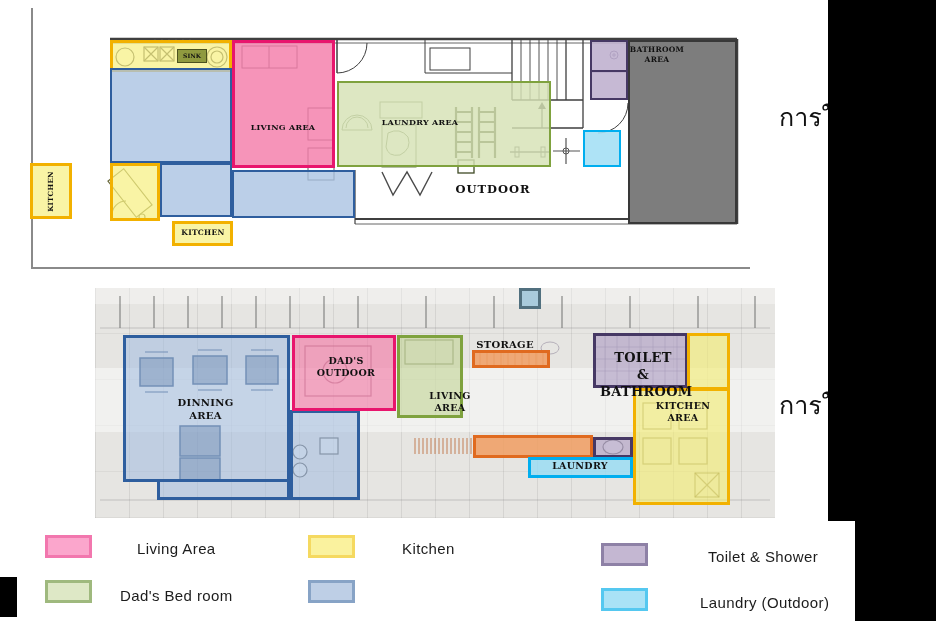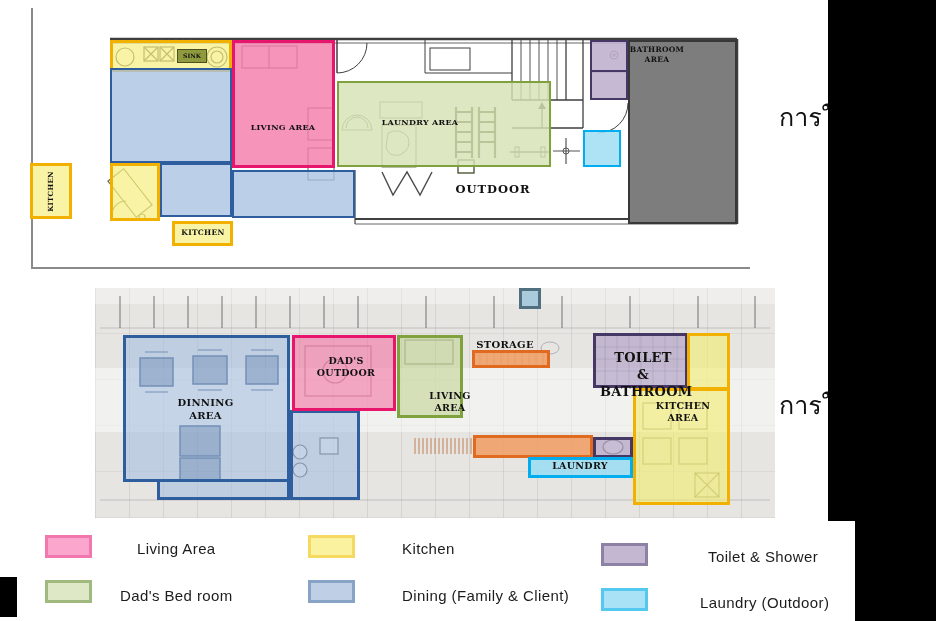--- a/index.html
+++ b/index.html
@@ -262,21 +262,20 @@
   <div id="legend">
     <div class="sw" style="left: 45px; top: 14px; background: rgb(251, 166, 204); border-color: rgb(242, 119, 174);"></div>
     <div class="leglab" style="left:137px;top:19px;">Living Area</div>
     <div class="sw" style="left: 308px; top: 14px; background: rgb(250, 242, 158); border-color: rgb(245, 217, 96);"></div>
     <div class="leglab" style="left:402px;top:19px;">Kitchen</div>
     <div class="sw" style="left: 601px; top: 22px; background: rgb(196, 183, 210); border-color: rgb(142, 129, 166);"></div>
     <div class="leglab" style="left:700px;top:27px;margin-left:8px;">Toilet &amp; Shower</div>
     <div class="sw" style="left: 45px; top: 59px; background: rgb(222, 232, 198); border-color: rgb(159, 185, 126);"></div>
     <div class="leglab" style="left:120px;top:66px;">Dad's Bed room</div>
     <div class="sw" style="left: 308px; top: 59px; background: rgb(190, 207, 230); border-color: rgb(135, 163, 198);"></div>
-    <div class="leglab" style="left:402px;top:66px;">Dining (Family &amp; Client)</div>
     <div class="sw" style="left: 601px; top: 67px; background: rgb(169, 226, 246); border-color: rgb(85, 200, 240);"></div>
     <div class="leglab" style="left:700px;top:73px;">Laundry (Outdoor)</div>
   </div>
 
   <div class="mask" style="left:828px;top:0;width:108px;height:521px;"></div>
   <div class="mask" style="left:855px;top:521px;width:81px;height:100px;"></div>
   <div class="mask" style="left:0;top:577px;width:17px;height:40px;"></div>
 
 </div>
 

